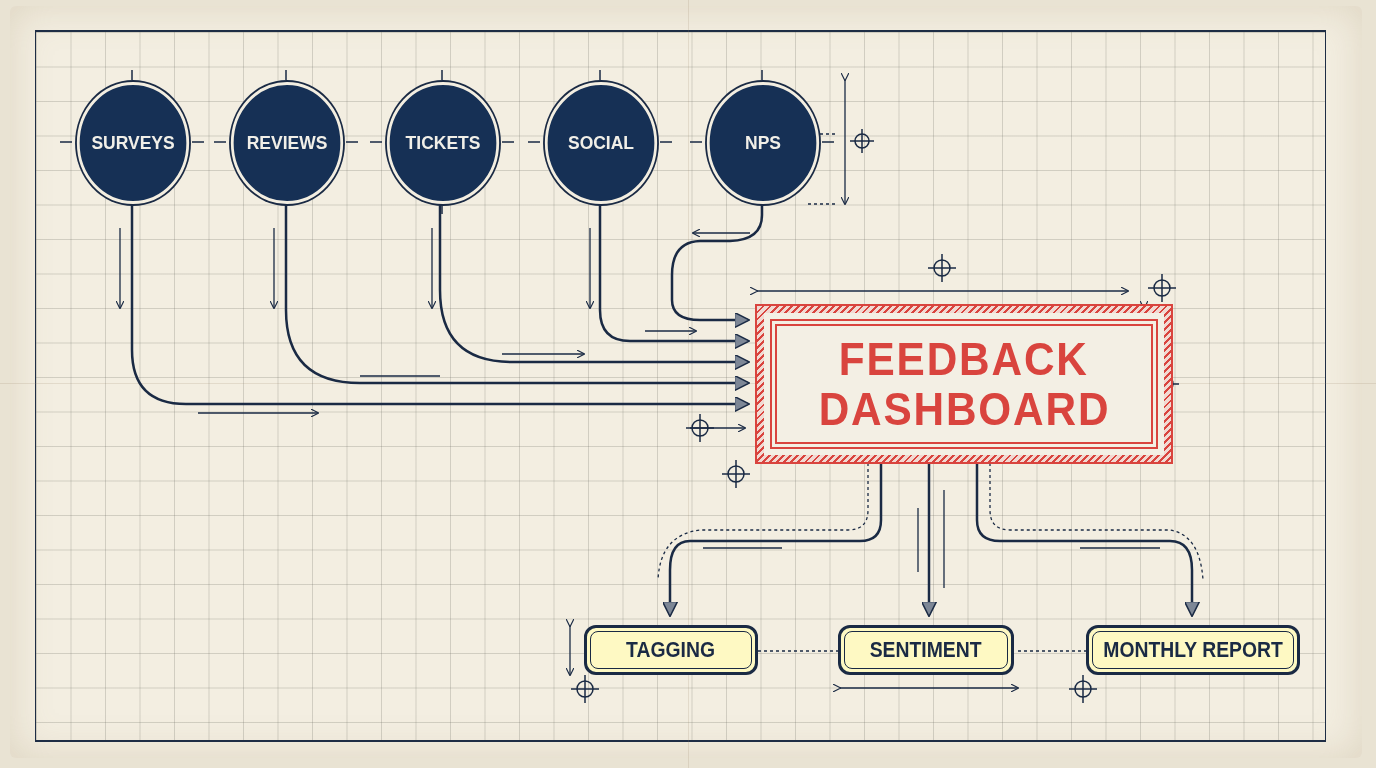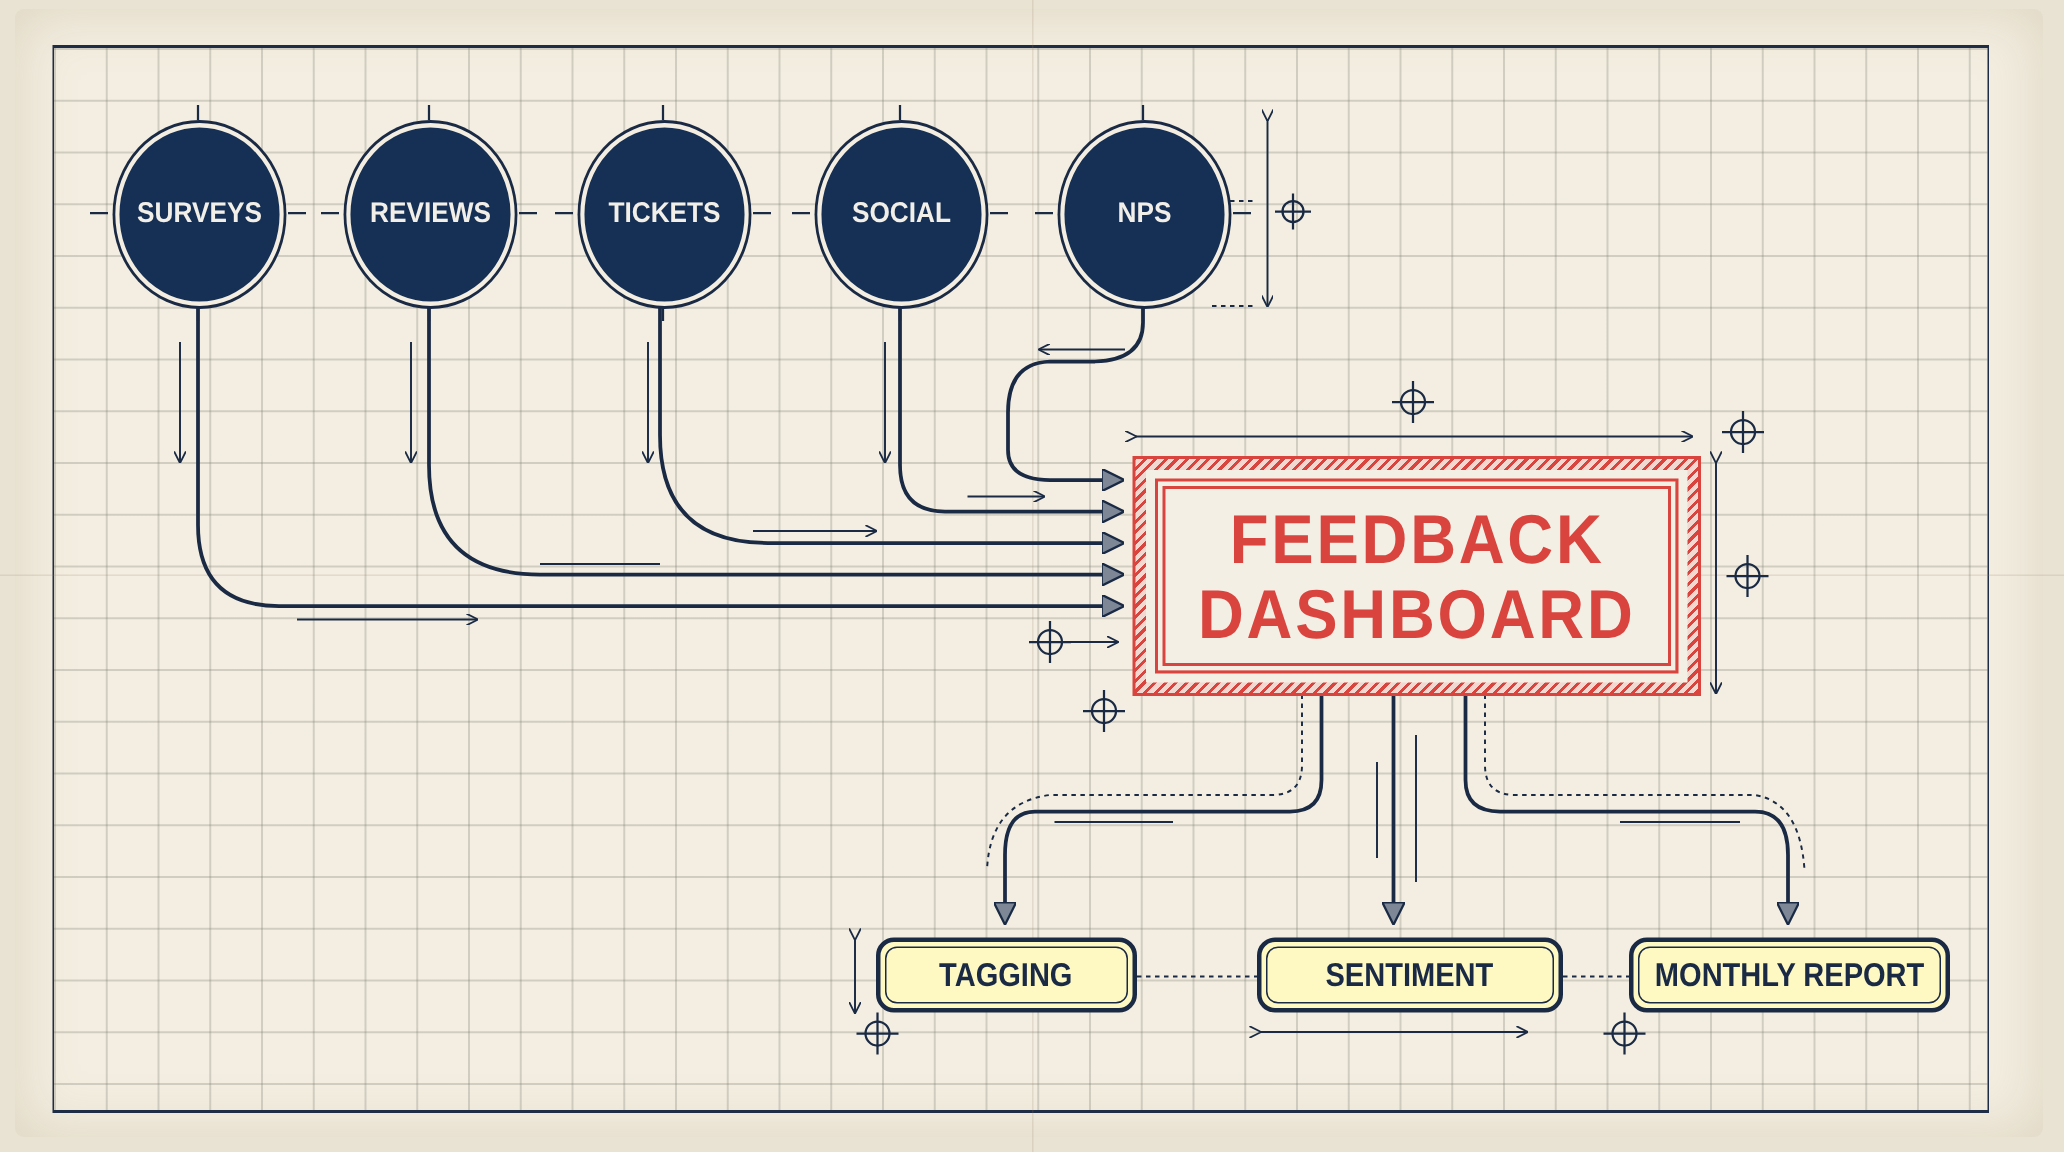--- a/index.html
+++ b/index.html
@@ -9,21 +9,21 @@
     background-image:
       linear-gradient(to right, rgba(120,120,110,0.28) 1px, transparent 1px),
       linear-gradient(to bottom, rgba(120,120,110,0.28) 1px, transparent 1px);
     background-size: 34.5px 34.5px;
     border-top:2px solid #1e2d45; border-left:1.5px solid #1e2d45; border-right:1.5px solid #1e2d45; border-bottom:2px solid #1e2d45;
   }
   .fold-v { position:absolute; left:688px; top:0; width:1px; height:768px; background:rgba(150,130,100,0.18); }
   .fold-h { position:absolute; left:0; top:383px; width:1376px; height:1px; background:rgba(150,130,100,0.18); }
   svg.diagram { position:absolute; left:0; top:0; }
   .node { position:absolute; width:116px; height:116px; border-radius:50%; background:#163055; border:3px solid #f3eee1; box-shadow:0 0 0 2px #1a2a44; display:flex; align-items:center; justify-content:center; color:#f1efe8; font-weight:bold; font-size:19px; letter-spacing:0px; transform:scaleX(0.92); }
-  .hub { position:absolute; left:756px; top:305px; width:377px; height:158px; box-sizing:border-box; border:8px solid transparent;
+  .hub { position:absolute; left:756px; top:305px; width:416px; height:158px; box-sizing:border-box; border:8px solid transparent;
     background:
       linear-gradient(#f3efe4,#f3efe4) padding-box,
       repeating-linear-gradient(135deg,#d9443e 0 2px,#f1d9d2 2px 5px) border-box;
     outline:2px solid #d9443e; outline-offset:-1px;
   }
   .hub-inner { position:absolute; left:6px; top:6px; right:6px; bottom:6px; border:2px solid #d9443e; box-shadow: inset 0 0 0 3px #f3efe4, inset 0 0 0 5px #d9443e; display:flex; flex-direction:column; align-items:center; justify-content:center; }
   .hub-line { color:#d9443e; font-weight:bold; font-size:46px; line-height:50px; letter-spacing:2px; transform:scaleX(0.92); }
   .out { position:absolute; height:50px; box-sizing:border-box; border:3px solid #1a2a44; border-radius:12px; background:#fef9c3; display:flex; align-items:center; justify-content:center; }
   .out::before { content:""; position:absolute; left:3px; top:3px; right:3px; bottom:3px; border:1.5px solid #1a2a44; border-radius:8px; }
   .out span { color:#1a2a44; font-weight:bold; font-size:22px; transform:scaleX(0.88); position:relative; white-space:nowrap; }
@@ -150,18 +150,18 @@
 <div class="hub">
   <div class="hub-inner">
     <div class="hub-line">FEEDBACK</div>
     <div class="hub-line">DASHBOARD</div>
   </div>
 </div>
 
 <div class="out" style="left:584px;top:625px;width:174px;">
     <span>TAGGING</span>
   </div>
-<div class="out" style="left:838px;top:625px;width:204px;">
+<div class="out" style="left:838px;top:625px;width:176px;">
     <span>SENTIMENT</span>
   </div>
 <div class="out" style="left:1086px;top:625px;width:214px;">
     <span>MONTHLY REPORT</span>
   </div>
 
 </body></html>

